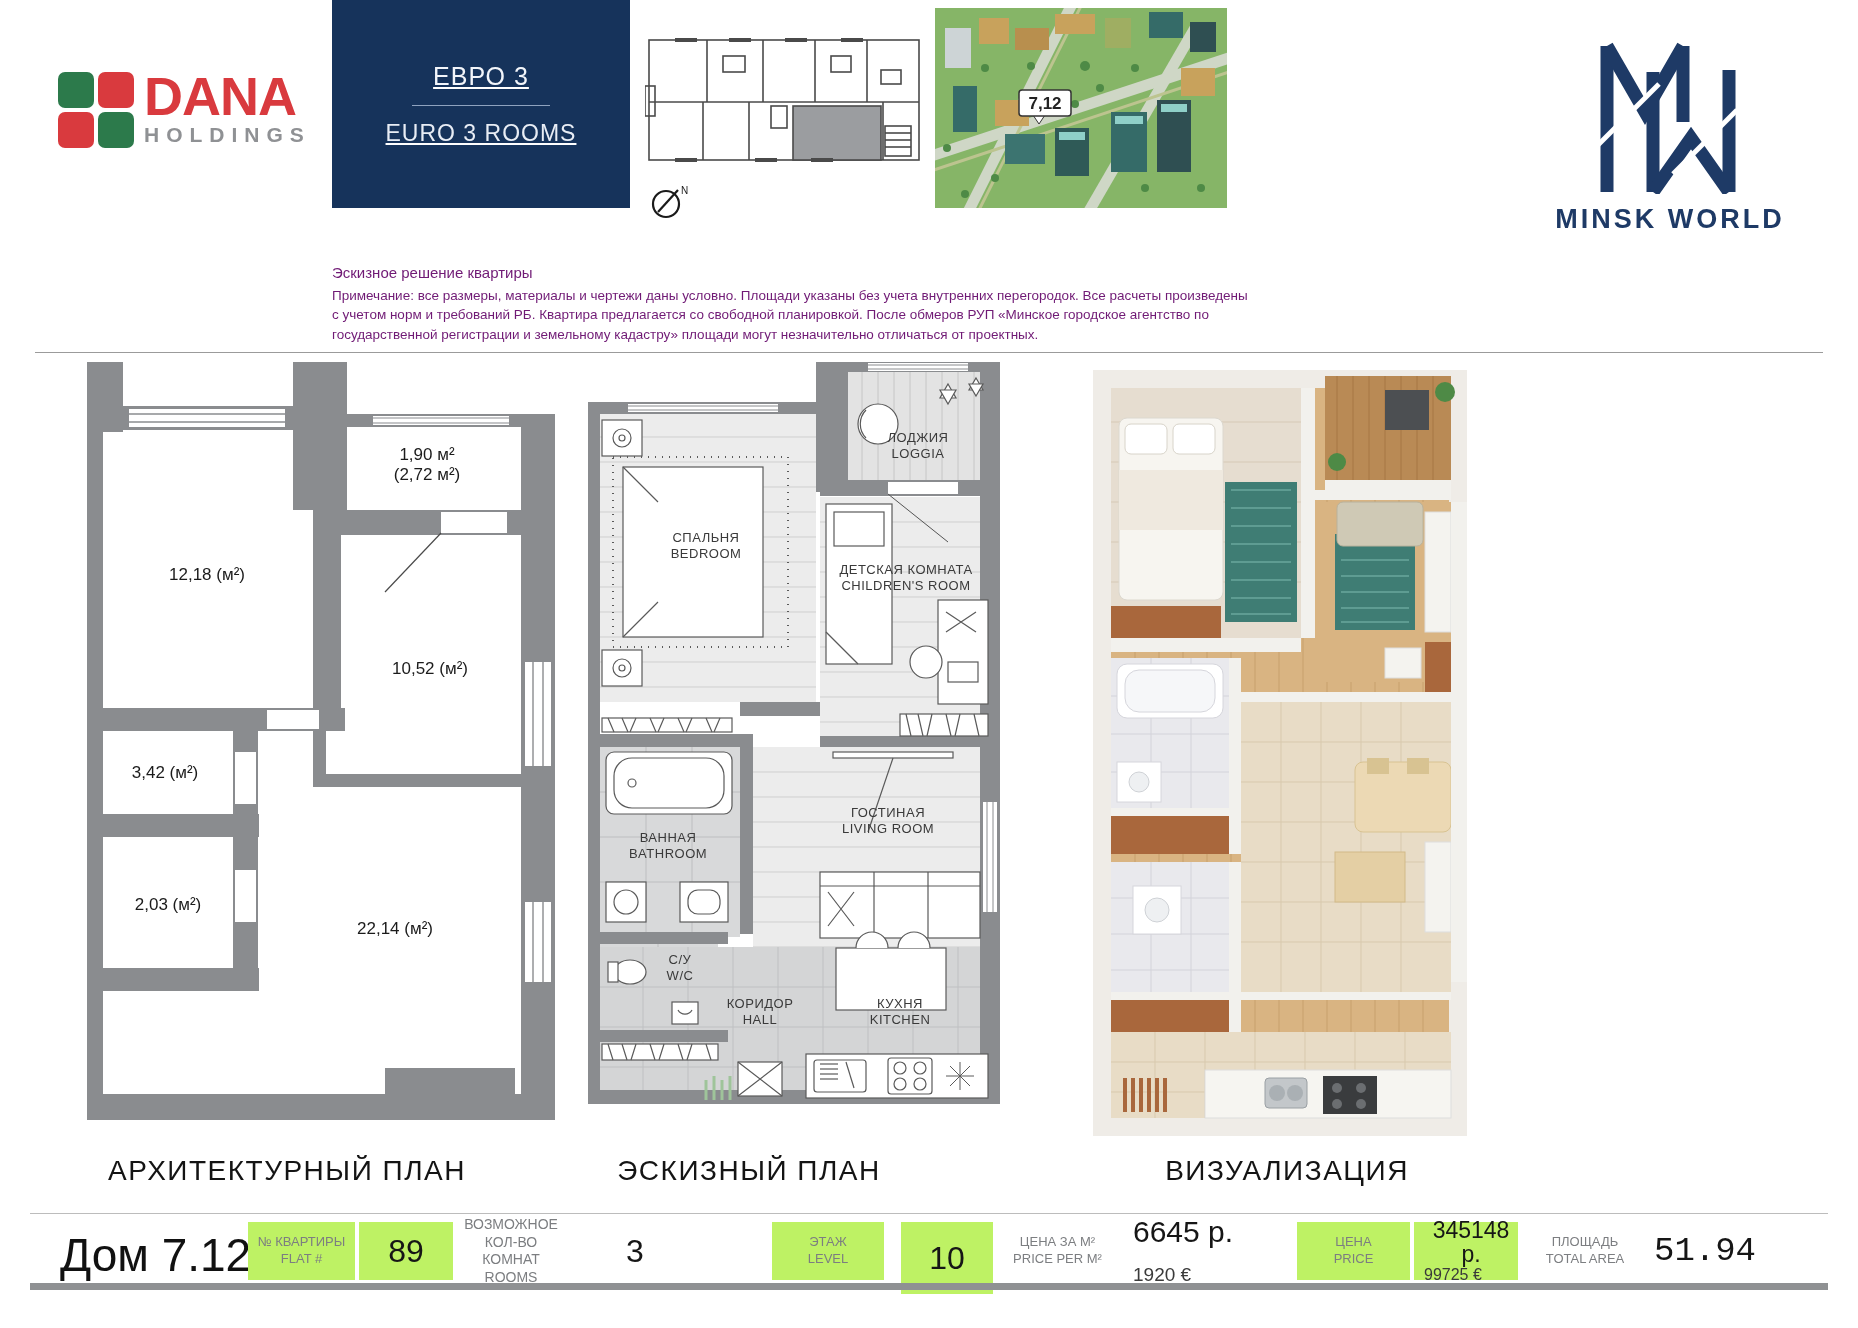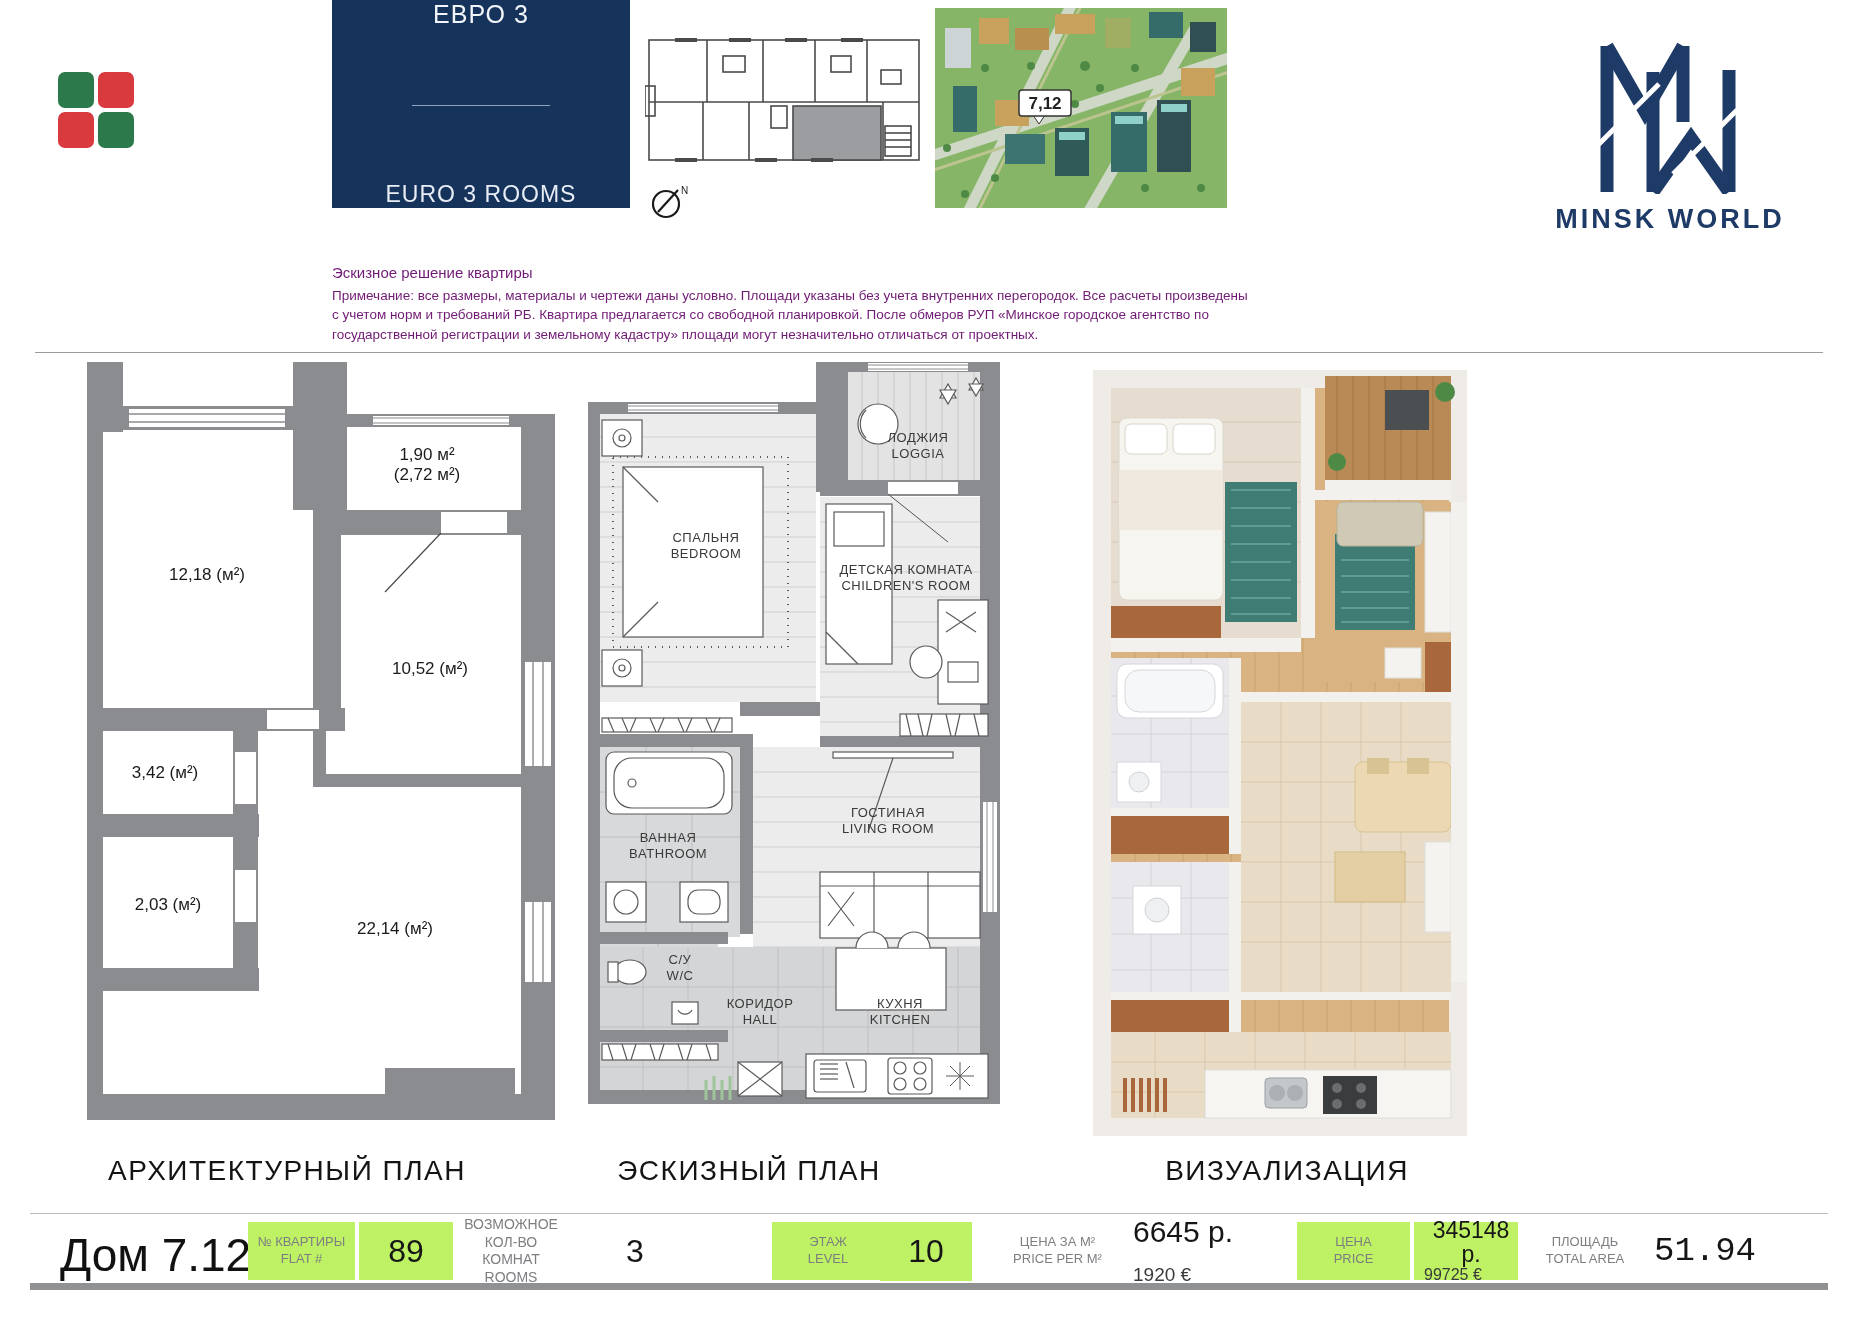--- a/index.html
+++ b/index.html
@@ -5,21 +5,21 @@
   html,body{margin:0;padding:0;background:#ffffff;}
   body{font-family:"Liberation Sans", sans-serif;}
   #page{position:relative;width:1858px;height:1328px;background:#ffffff;overflow:hidden;}
   .abs{position:absolute;}
 
   
   .dana-grid{display:grid;grid-template-columns:36px 36px;grid-template-rows:36px 36px;gap:4px;}
   .sq{border-radius:7px;}
   .dana-name{font-size:54px;font-weight:bold;letter-spacing:-1px;line-height:0.9;}
   .dana-sub{font-size:21px;font-weight:bold;letter-spacing:7px;}
-  .navybox{background:#16335b;color:#ffffff;display:flex;flex-direction:column;align-items:center;justify-content:space-between;}
+  .navybox{background:#16335b;color:#ffffff;display:flex;flex-direction:column;align-items:center;justify-content:center;text-decoration:underline;}
   .navybox .l1{font-size:25px;letter-spacing:1px;color:#f2f5fa;}
   .navybox .rule{width:138px;height:1px;background:#8fa3bf;margin:14px 0;}
   .navybox .l2{font-size:23px;letter-spacing:1px;color:#e8edf5;}
 
   .note{font-size:13.5px;line-height:1.45;color:#701a75;}
   .note .t{margin-bottom:2px;}
 
   .hdivider{height:1px;background:#9b9b9b;}
 
   .caption{font-size:28px;color:#141414;letter-spacing:1.5px;white-space:nowrap;transform:translateX(-50%);}
@@ -43,20 +43,24 @@
 <body>
 
 <div id="page">
 
   <div class="abs" style="left:58px;top:72px;display:flex;align-items:flex-start;">
     <div class="dana-grid">
       <div class="sq" style="background:#2c7a4b"></div>
       <div class="sq" style="background:#d93a3e"></div>
       <div class="sq" style="background:#d93a3e"></div>
       <div class="sq" style="background:#2c7a4b"></div>
+    </div>
+    <div style="margin-left:10px;">
+      <div class="dana-name" style="color:#d93a3e">DANA</div>
+      <div class="dana-sub" style="color:#8f9194;margin-top:2px;">HOLDINGS</div>
     </div>
   </div>
 
   <div class="abs navybox" style="left:332px;top:0;width:298px;height:208px;">
     <div class="l1">ЕВРО 3</div>
     <div class="rule"></div>
     <div class="l2">EURO 3 ROOMS</div>
   </div>
 
   <svg class="abs" style="left:645px;top:30px;" width="280" height="158" viewBox="0 0 280 158">
@@ -650,21 +654,21 @@
     <div class="flabel3">ROOMS</div>
   </div>
   <div class="abs" style="left:585px;top:1222px;width:100px;height:58px;display:flex;align-items:center;justify-content:center;">
     <div class="fval">3</div>
   </div>
 
   <div class="abs gbox" style="left:772px;top:1222px;width:112px;height:58px;">
     <div class="flabel">ЭТАЖ</div>
     <div class="flabel">LEVEL</div>
   </div>
-  <div class="abs gbox" style="left:880px;top:1222px;width:92px;height:59px;">
+  <div class="abs gbox" style="left:901px;top:1222px;width:92px;height:72px;">
     <div class="fval">10</div>
   </div>
 
   <div class="abs" style="left:995px;top:1222px;width:125px;height:58px;display:flex;flex-direction:column;justify-content:center;text-align:center;">
     <div class="flabel">ЦЕНА ЗА М²</div>
     <div class="flabel">PRICE PER M²</div>
   </div>
   <div class="abs" style="left:1133px;top:1222px;width:140px;height:58px;display:flex;flex-direction:column;justify-content:center;gap:16px;">
     <div class="fmoney-big">6645 р.</div>
     <div class="fmoney-sub">1920 €</div>

